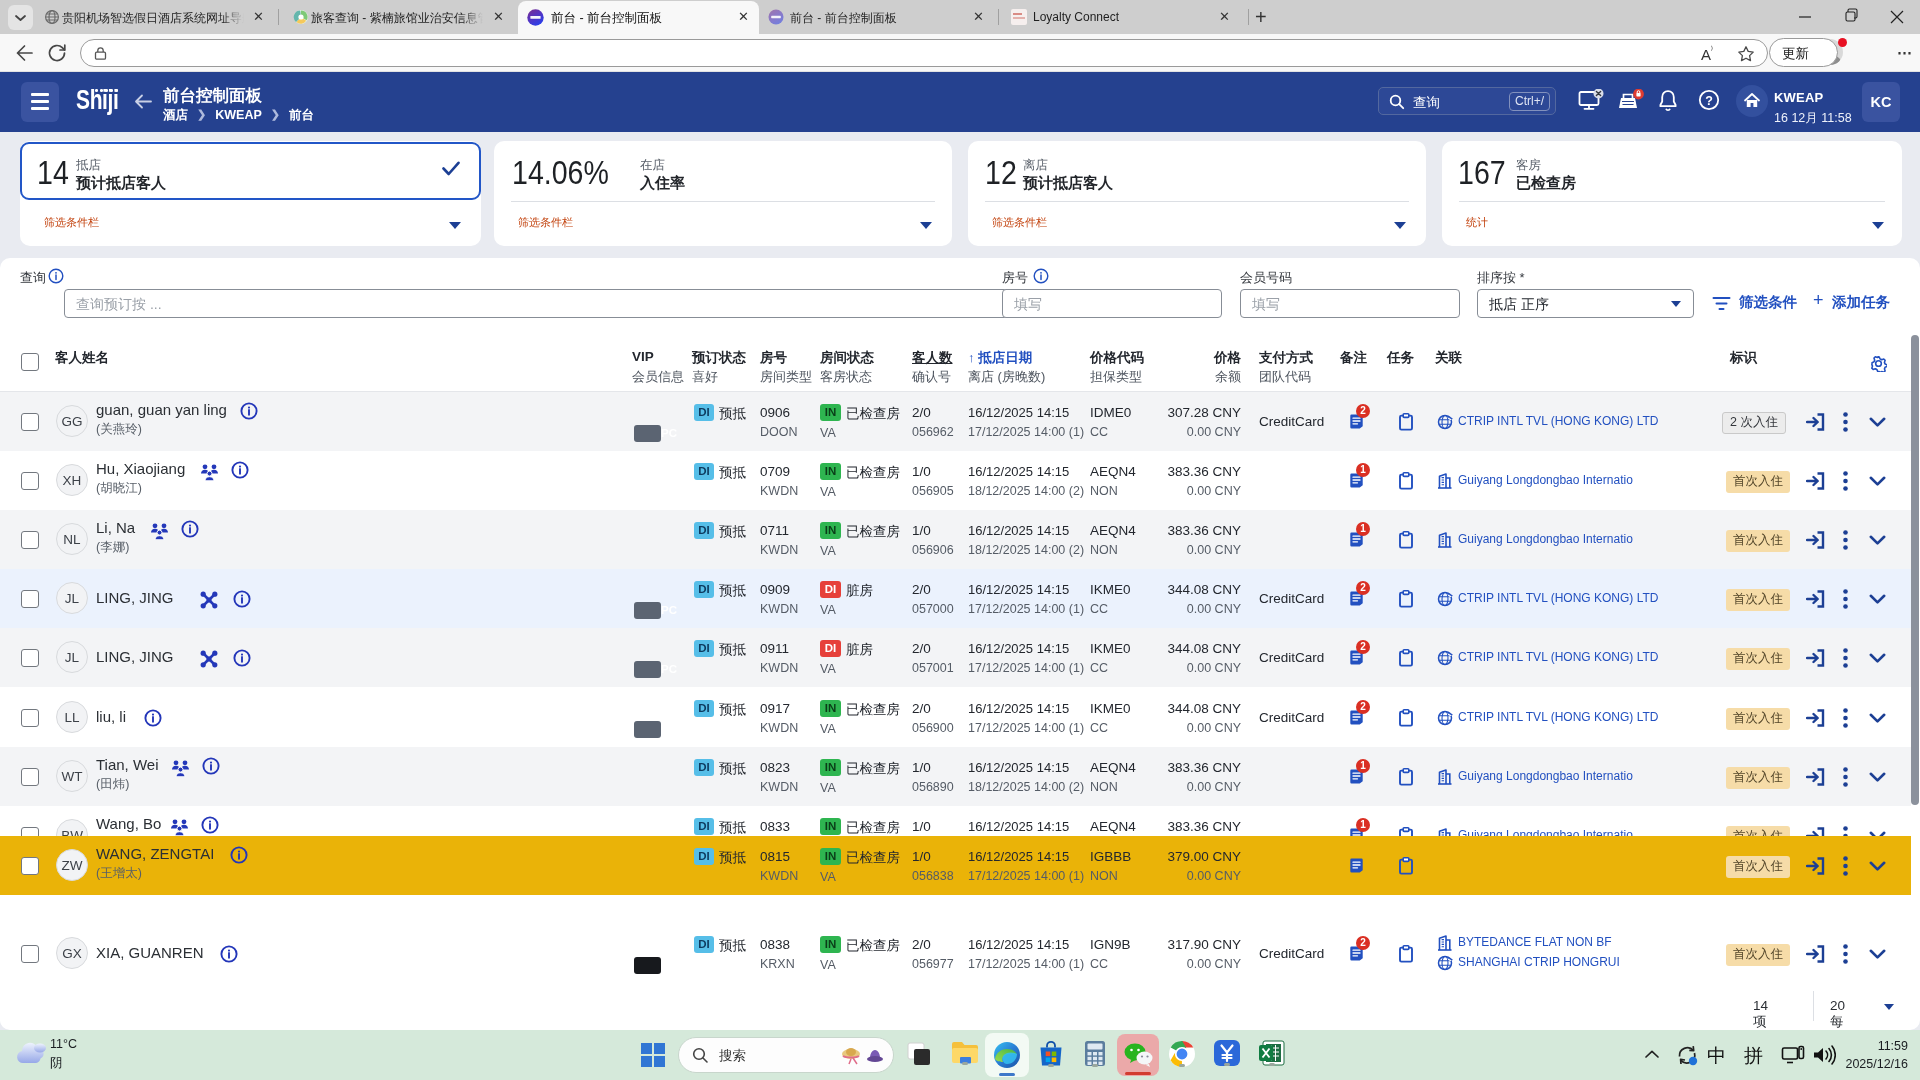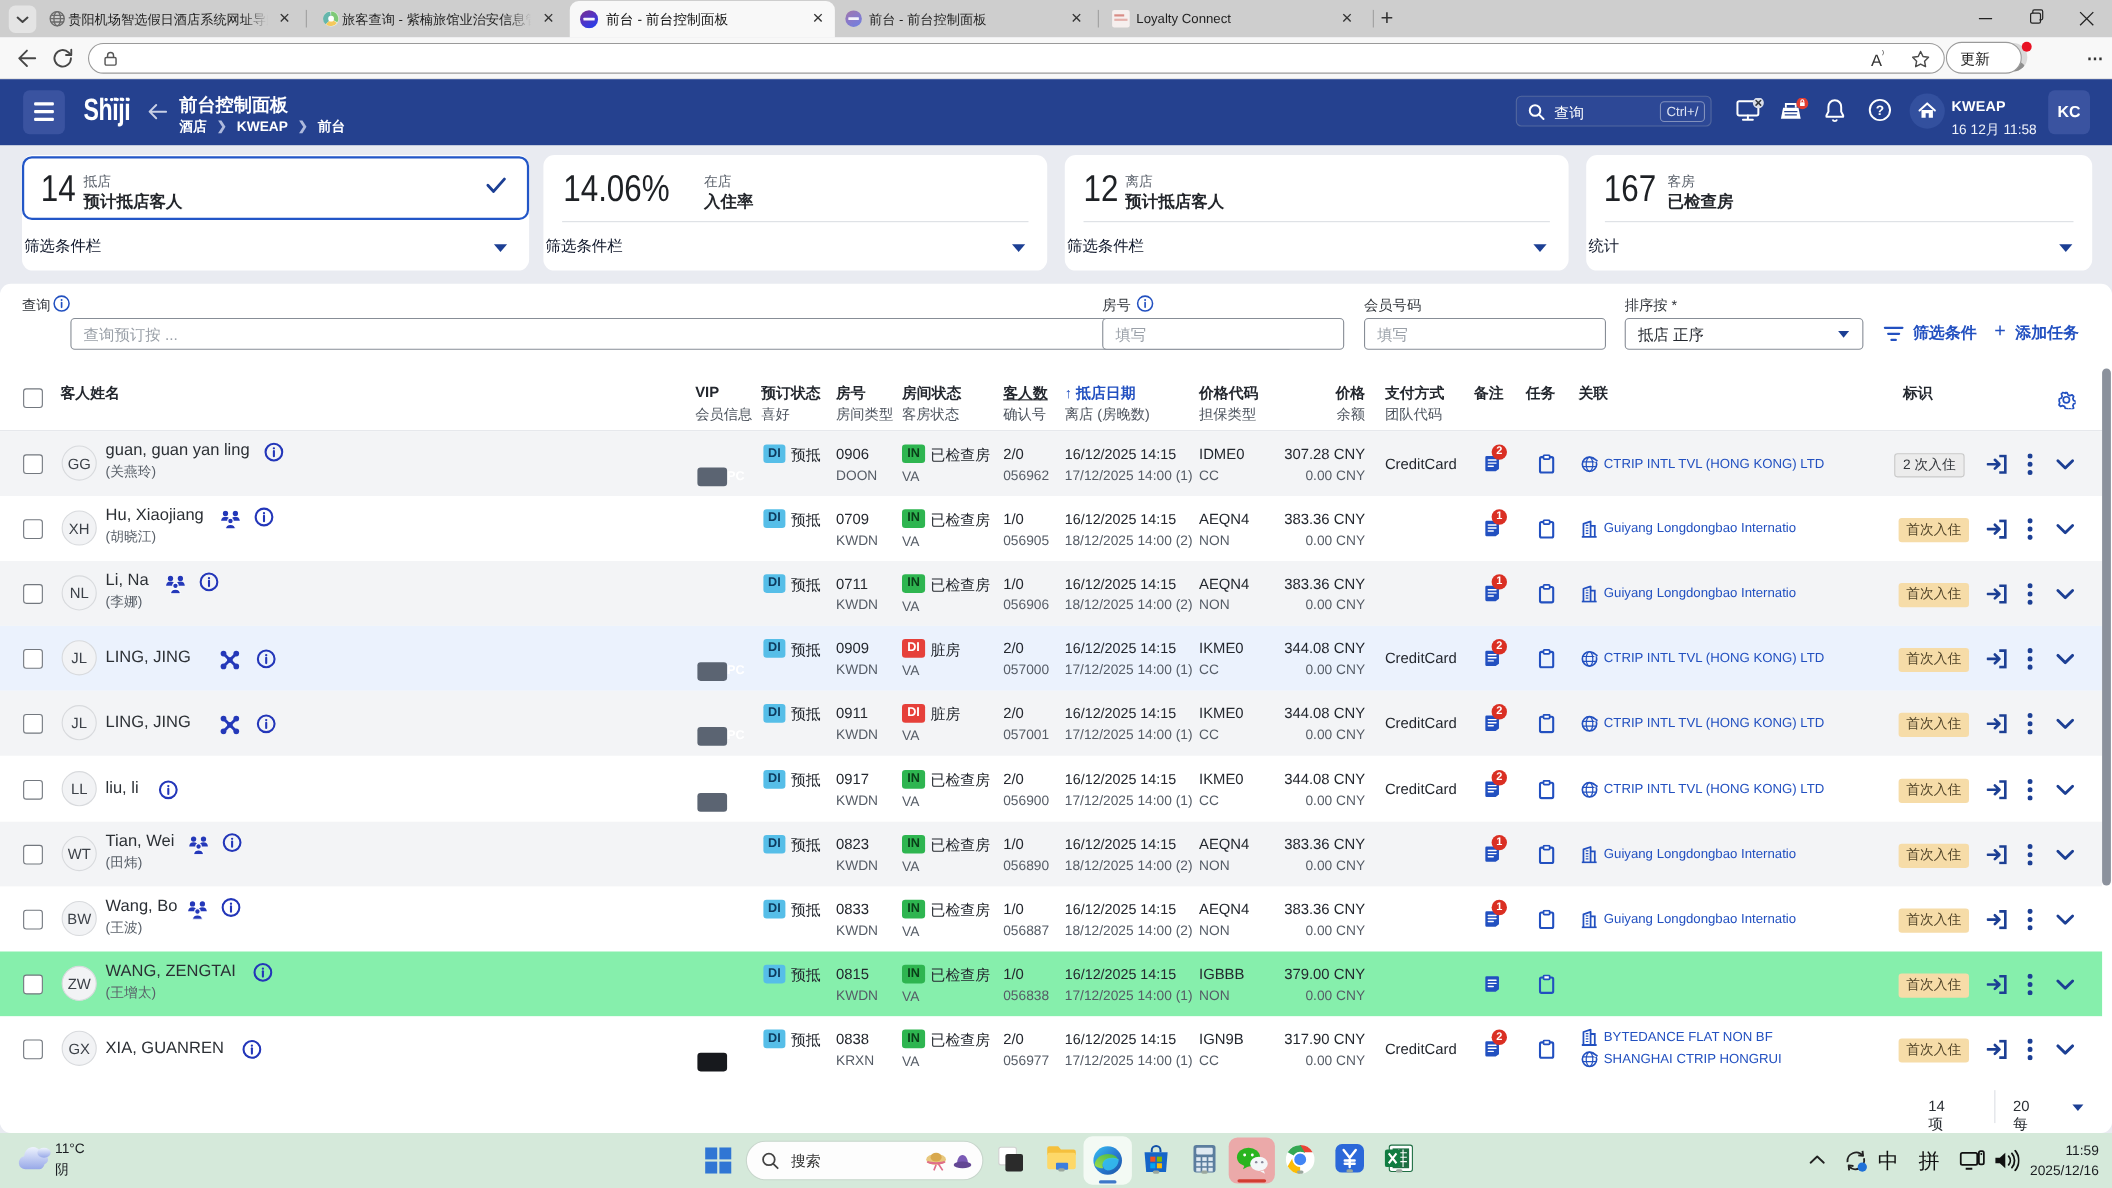--- a/index.html
+++ b/index.html
@@ -37,21 +37,21 @@
 #kweap b{font-size:13px;letter-spacing:0.2px;}
 #kweap span{font-size:12.5px;display:block;margin-top:4px;color:#eef1fa;}
 #kcbtn{position:absolute;left:1862px;top:10px;width:38px;height:40px;background:#3a53a0;border-radius:6px;color:#fff;font-weight:bold;font-size:14.5px;text-align:center;line-height:40px;}
 
 .card{position:absolute;top:141px;height:105px;background:#fff;border-radius:10px;}
 .cardsel{position:absolute;left:0;top:1px;width:100%;height:58px;border:2px solid #2256c7;border-radius:9px;}
 .cnum{position:absolute;top:12px;font-size:34px;color:#1e2125;transform:scaleX(0.84);transform-origin:left top;}
 .clab1{position:absolute;top:16px;font-size:12.5px;color:#5a616b;}
 .clab2{position:absolute;top:33px;font-size:15px;font-weight:bold;color:#23262b;}
 .csep{position:absolute;left:17px;right:17px;top:60px;height:1px;background:#dcdfe4;}
-.cfoot{position:absolute;left:2px;top:74px;font-size:14px;color:#0f172a;}
+.cfoot{position:absolute;left:24px;top:74px;font-size:11px;color:#c2410c;}
 .ccaret{position:absolute;top:81px;width:0;height:0;border-left:6px solid transparent;border-right:6px solid transparent;border-top:7px solid #1c3f94;}
 
 .flabel{position:absolute;top:269px;font-size:13px;color:#33373d;}
 .finput{position:absolute;top:289px;height:29px;border:1px solid #878d96;border-radius:4px;background:#fff;font-size:14px;color:#9aa0a8;}
 .finput span{position:absolute;left:11px;top:6px;}
 .bluelink{position:absolute;top:293px;font-size:14.5px;color:#2250c0;font-weight:bold;}
 
 .th1{position:absolute;top:349px;font-size:13.5px;font-weight:bold;color:#23272e;}
 .th2{position:absolute;top:368px;font-size:13px;color:#4d545e;}
 .row{position:absolute;left:0;width:1911px;}
@@ -970,21 +970,21 @@
         <circle cx="2.5" cy="10" r="2.3" fill="#1c3f94"></circle>
         <circle cx="2.5" cy="17.5" r="2.3" fill="#1c3f94"></circle>
       </svg>
     </div>
     <div class="abs" style="left:1869px;top:25px;">
       <svg width="17" height="11" viewBox="0 0 17 11">
         <path d="M1.8 1.8l6.7 6.6 6.7-6.6" fill="none" stroke="#1c3f94" stroke-width="2.6" stroke-linecap="round" stroke-linejoin="round"></path>
       </svg>
     </div>
   </div>
-<div class="row" style="top:865px;height:59px;background:#86efac;padding-left:20px;">
+<div class="row" style="top:836px;height:59px;background:#eab308;padding-left:20px;">
     <div class="checkbox" style="left:21px;top:21px;"></div>
     <div class="avatar" style="top:13px;">ZW</div>
     <div class="gname" style="top:9px;">WANG, ZENGTAI</div>
     <div class="cname" style="top:29px;">(王增太)</div>
     <div class="abs" style="left:230px;top:10px;">
       <svg width="18" height="18" viewBox="0 0 18 18">
         <circle cx="9" cy="9" r="7.6" fill="none" stroke="#2336b9" stroke-width="1.9"></circle>
         <circle cx="9" cy="5.6" r="1.05" fill="#2336b9"></circle>
         <path d="M9 8v4.8" stroke="#2336b9" stroke-width="1.9" stroke-linecap="round"></path>
       </svg>

